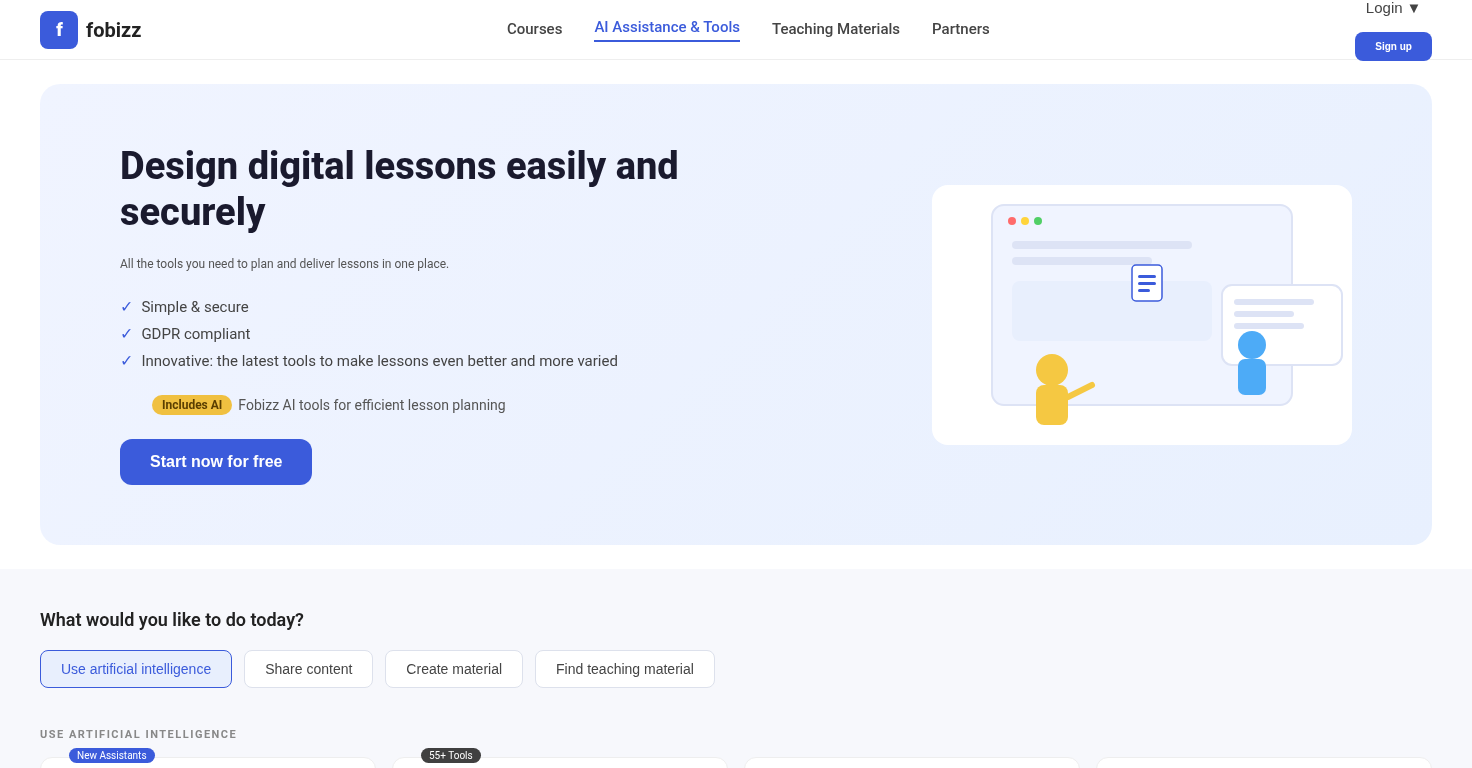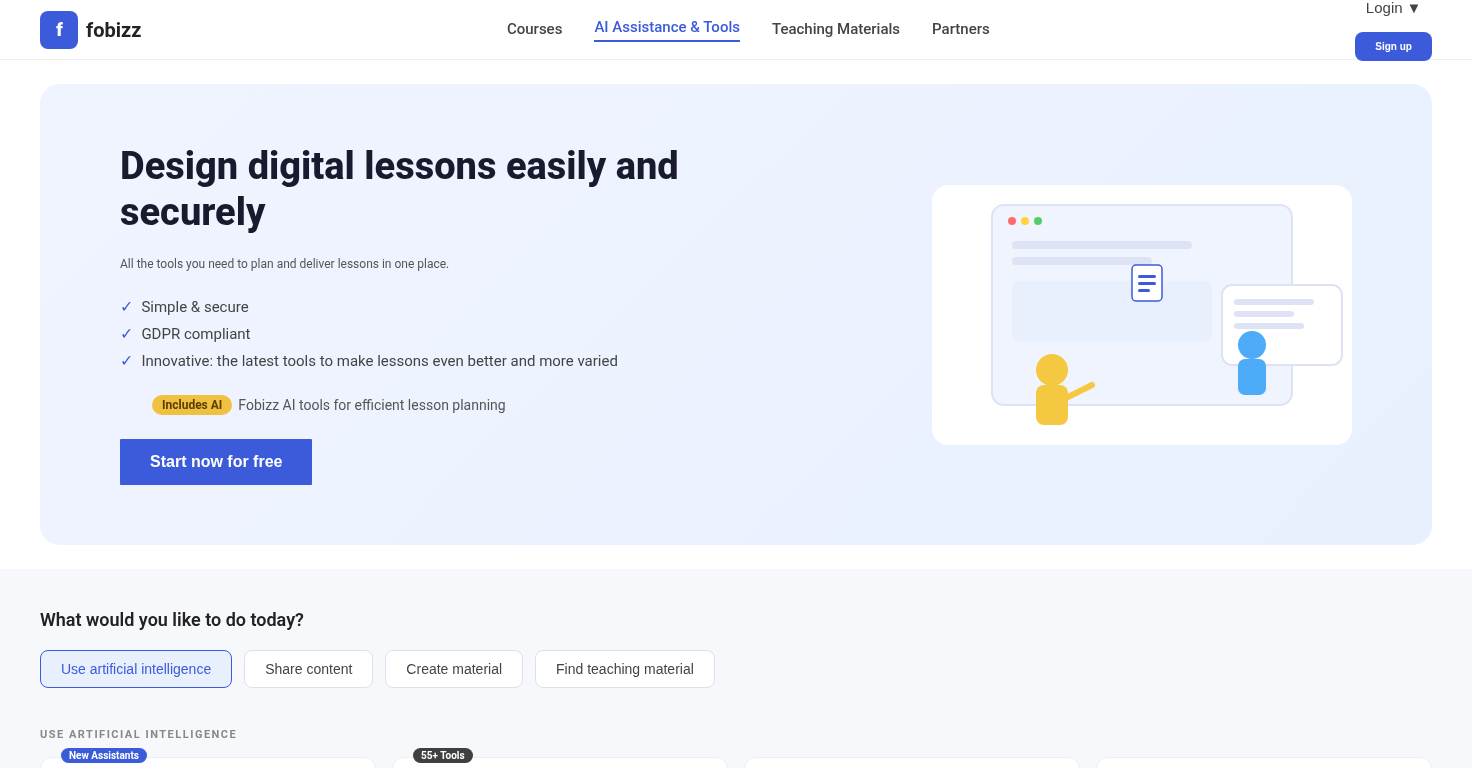--- a/index.html
+++ b/index.html
@@ -55,21 +55,21 @@
     .check-icon { color: #3b5bdb; font-size: 16px; }
     .includes-badge {
       display: inline-flex; align-items: center; gap: 6px; margin-bottom: 24px; padding-left: 32px;
     }
     .badge-ai {
       background: #f0c040; color: #5a3e00; font-size: 12px; font-weight: 700;
       padding: 3px 10px; border-radius: 12px;
     }
     .includes-text { font-size: 14px; color: #555; }
     .start-btn {
-      background: #3b5bdb; color: #fff; border: none; border-radius: 1px;
+      background: #3b5bdb; color: #fff; border: none; border-radius: 12px;
       padding: 14px 30px; font-size: 16px; font-weight: 600; cursor: pointer;
     }
     
     .hero-illustration {
       width: 420px; min-width: 320px; height: 260px;
       background: #fff; border-radius: 16px; flex-shrink: 0;
       display: flex; align-items: center; justify-content: center;
       position: relative; overflow: hidden;
     }
     .hero-illustration svg { width: 100%; height: 100%; }
@@ -95,22 +95,22 @@
       font-size: 11px; font-weight: 700; color: #888; letter-spacing: 1.5px;
       text-transform: uppercase; margin-bottom: 16px;
     }
     .cards-grid { display: grid; grid-template-columns: repeat(4, 1fr); gap: 16px; margin-bottom: 16px; }
     .card {
       background: #fff; border: 1.5px solid #eee; border-radius: 12px;
       padding: 20px 20px 20px 20px; display: flex; align-items: center;
       gap: 14px; cursor: pointer; position: relative; min-height: 80px;
     }
     .card-badge {
-      position: absolute; top: -10px; left: 20px;
-      font-size: 10px; font-weight: 700; padding: 2px 8px; border-radius: 8px;
+      position: absolute; top: -10px; left: 28px;
+      font-size: 10px; font-weight: 400; padding: 2px 8px; border-radius: 8px;
     }
     .badge-new { background: #3b5bdb; color: #fff; }
     .badge-tools { background: #404040; color: #fff; }
   </style>
 </head>
 <body>
 
 <nav>
   <a class="nav-logo" href="#">
     <div class="logo-box">f</div>

